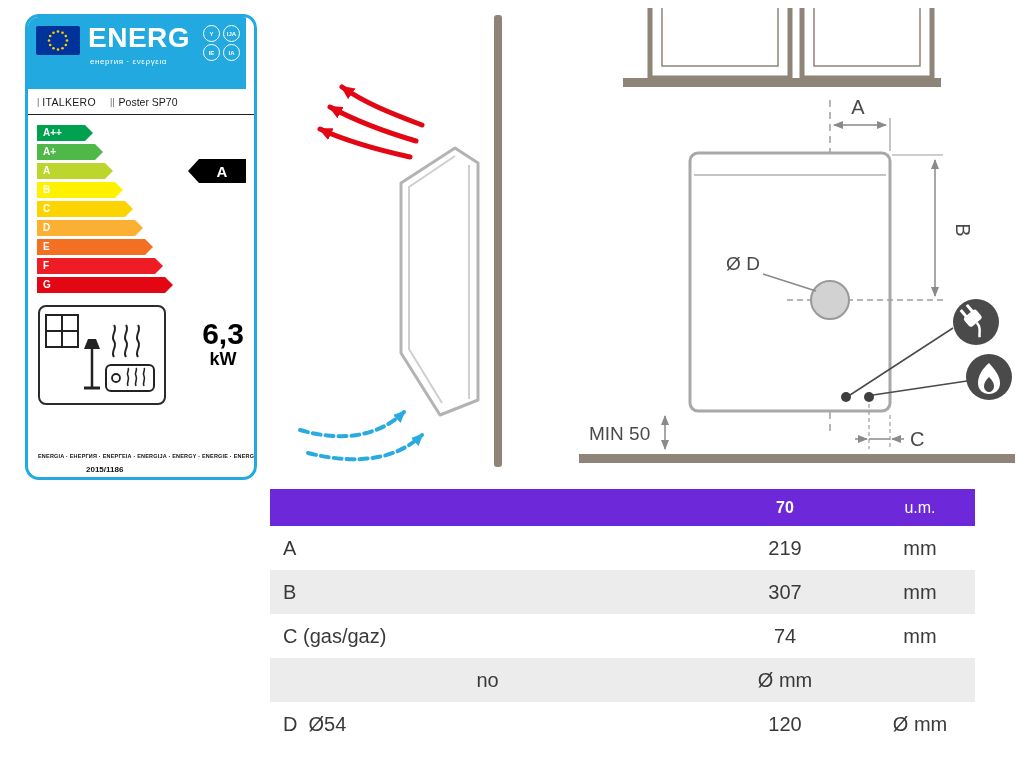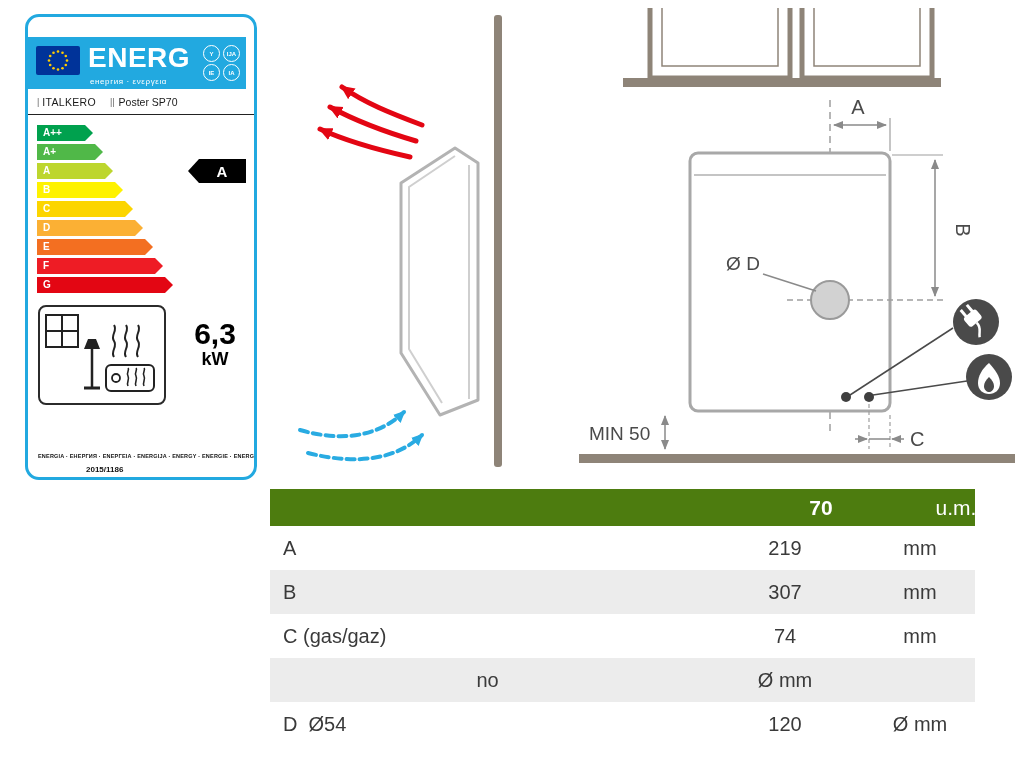--- a/index.html
+++ b/index.html
@@ -2,21 +2,21 @@
 <html><head>
 <meta charset="utf-8">
 <style>
   html,body{margin:0;padding:0;background:#fff;}
   .page{position:relative;width:1024px;height:762px;background:#fff;overflow:hidden;
         font-family:"Liberation Sans","DejaVu Sans",sans-serif;}
 
   
   .elabel{position:absolute;left:25px;top:14px;width:232px;height:466px;border:3px solid #22a9e0;
           border-radius:14px;background:#fff;box-sizing:border-box;overflow:hidden;}
-  .ehead{position:absolute;left:0;top:0;right:8px;height:72px;background:#22a9e0;margin-top:20px;}
+  .ehead{position:absolute;left:0;top:0;right:8px;height:72px;background:#22a9e0;}
   .flag{position:absolute;left:8px;top:9px;}
   .etitle{position:absolute;left:60px;top:5px;color:#fff;font-size:28px;font-weight:bold;letter-spacing:.5px;}
   .esub{position:absolute;left:62px;top:40px;color:#fff;font-size:8px;letter-spacing:.6px;}
   .badges{position:absolute;right:5px;top:8px;display:grid;grid-template-columns:18px 18px;grid-gap:2px;}
   .badge{width:17px;height:17px;border:1.5px solid #fff;border-radius:50%;color:#fff;font-size:6px;
          font-weight:bold;display:flex;align-items:center;justify-content:center;box-sizing:border-box;}
   .brandrow{position:absolute;left:0;top:72px;right:0;height:26px;background:#fff;border-bottom:1px solid #222;
             display:flex;align-items:center;padding:0 9px;box-sizing:border-box;font-size:10.5px;color:#1a1a1a;}
   .bprefix{color:#666;margin-right:3px;font-size:9px;}
   .brand{font-weight:normal;letter-spacing:.3px;}
@@ -28,36 +28,36 @@
   .arrow:nth-child(1){width:56px}.arrow:nth-child(2){width:66px}.arrow:nth-child(3){width:76px}
   .arrow:nth-child(4){width:86px}.arrow:nth-child(5){width:96px}.arrow:nth-child(6){width:106px}
   .arrow:nth-child(7){width:116px}.arrow:nth-child(8){width:126px}.arrow:nth-child(9){width:136px}
   .rating{position:absolute;right:8px;top:142px;width:58px;height:24px;background:#000;color:#fff;
           font-weight:bold;font-size:15px;display:flex;align-items:center;justify-content:center;
           padding-left:10px;box-sizing:border-box;
           clip-path:polygon(11px 0,100% 0,100% 100%,11px 100%,0 50%);}
   .pictorow{position:absolute;left:10px;top:288px;right:8px;height:102px;}
   .pictobox{position:absolute;left:0;top:0;width:128px;height:100px;border:2px solid #2b2b2b;
             border-radius:8px;box-sizing:border-box;}
-  .power{position:absolute;left:138px;top:14px;width:78px;text-align:center;}
+  .power{position:absolute;left:146px;top:14px;width:78px;text-align:center;}
   .pval{font-size:30px;font-weight:bold;color:#000;line-height:30px;}
   .punit{font-size:18px;font-weight:bold;color:#000;}
   .langs{position:absolute;left:10px;right:4px;top:436px;font-size:5.5px;font-weight:bold;color:#111;
          letter-spacing:.2px;white-space:nowrap;}
   .reg{position:absolute;left:10px;top:448px;font-size:8px;font-weight:bold;color:#111;padding-left:48px;}
 
   
   .heater-svg{position:absolute;left:270px;top:15px;}
   .install-svg{position:absolute;left:565px;top:8px;}
   svg text{font-family:"Liberation Sans","DejaVu Sans",sans-serif;}
 
   
   .spec-table{position:absolute;left:270px;top:489px;width:705px;font-size:20px;color:#3a3a3a;}
   .trow{display:grid;grid-template-columns:435px 160px 110px;align-items:center;height:44px;}
-  .thead{height:37px;background:#4d7c0f;color:#fff;font-size:21px;padding-left:36px;}
+  .thead{height:37px;background:#6d28d9;color:#fff;font-size:16px;}
   .thead .tval{font-weight:bold;}
   .tlabel{padding-left:13px;}
   .tval,.tunit{text-align:center;}
   .alt{background:#ececec;}
 </style>
 </head>
 <body>
 
 <div class="page">
 

